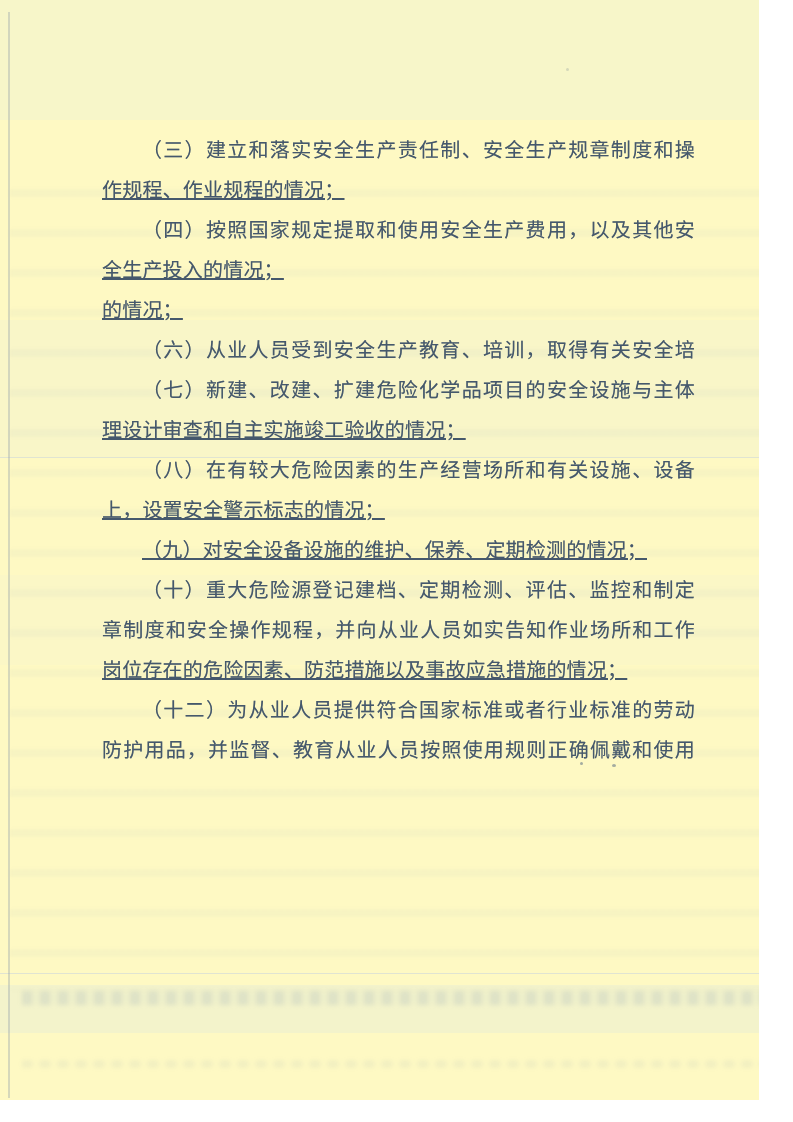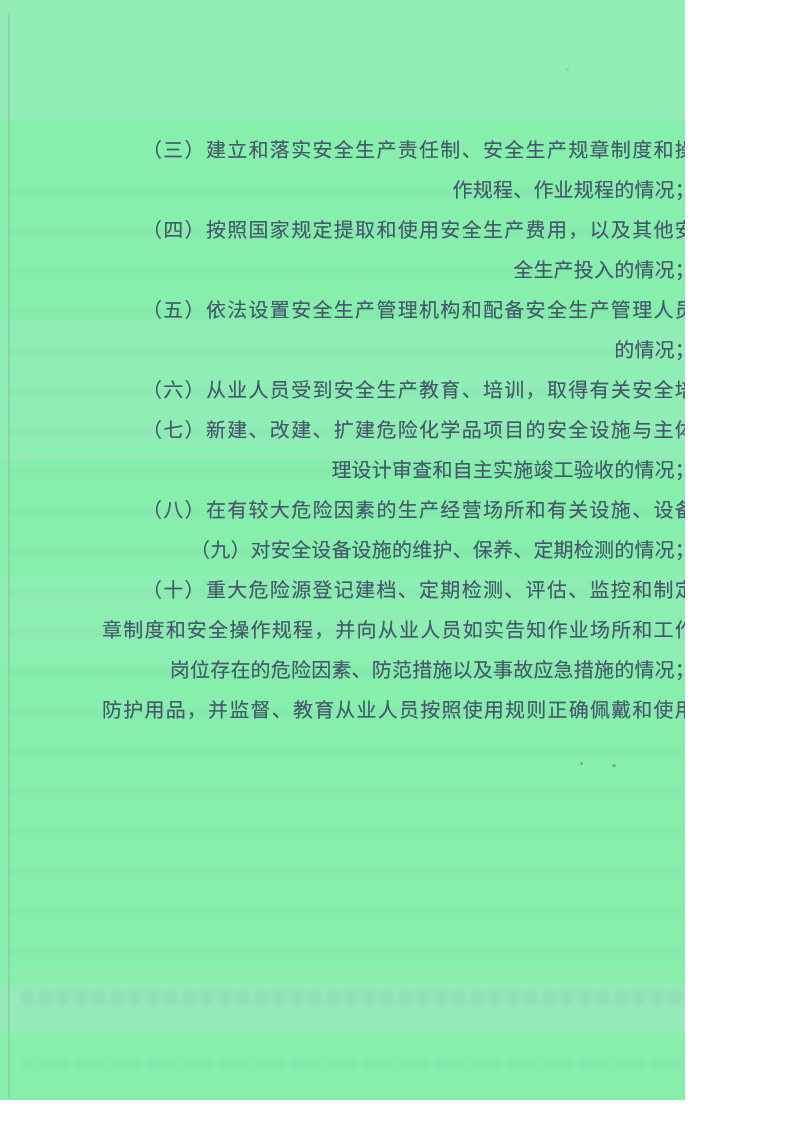--- a/index.html
+++ b/index.html
@@ -1,20 +1,20 @@
 <!DOCTYPE html>
 <html lang="zh-CN"><head>
 <meta charset="utf-8">
 <style>
   html, body { margin: 0; padding: 0; background: #ffffff; }
   .page {
     position: relative;
-    width: 685px;
+    width: 759px;
     height: 1122px;
-    background: #86efac;
+    background: #fef9c3;
     overflow: hidden;
     font-family: "DejaVu Serif", "Liberation Serif", serif;
   }
   
   .band { position: absolute; left: 0; right: 0; pointer-events: none; }
   .band.b1 { top: 0;    height: 120px; background: rgba(214, 228, 238, 0.16); }
   .band.b2 { top: 320px; height: 137px; background: rgba(214, 228, 238, 0.12); }
   .band.b3 { top: 575px; height: 90px;  background: rgba(214, 228, 238, 0.08); }
   .band.b4 { top: 985px; height: 48px;  background: rgba(205, 221, 233, 0.22); }
   
@@ -53,21 +53,21 @@
   .text-block { position: absolute; left: 102px; top: 130px; width: 593px; }
   .ln {
     height: 40px;
     line-height: 40px;
     font-size: 20px;
     color: #45586c;
     letter-spacing: 0.2px;
     text-shadow: 0 0 0.5px rgba(69, 88, 108, 0.45);
   }
   .ln.fill  { text-align: justify; text-align-last: justify; }
-  .ln.short { text-align: right; text-align-last: auto; }
+  .ln.short { text-align: left; text-align-last: auto; text-decoration: underline; }
   .ln.first { text-indent: 40px; }
 </style>
 </head>
 <body>
 
 <div class="page">
 
   <div class="band b1"></div>
   <div class="band b2"></div>
   <div class="band b3"></div>
@@ -79,30 +79,31 @@
   <div class="hairline h2"></div>
 
   <div class="edge-left"></div>
   <div class="edge-right"></div>
 
   <div class="text-block">
     <div class="ln first fill">（三）建立和落实安全生产责任制、安全生产规章制度和操</div>
     <div class="ln short">作规程、作业规程的情况；</div>
     <div class="ln first fill">（四）按照国家规定提取和使用安全生产费用，以及其他安</div>
     <div class="ln short">全生产投入的情况；</div>
-    <div class="ln first fill">（五）依法设置安全生产管理机构和配备安全生产管理人员</div>
     <div class="ln short">的情况；</div>
     <div class="ln first fill">（六）从业人员受到安全生产教育、培训，取得有关安全培</div>
     <div class="ln first fill">（七）新建、改建、扩建危险化学品项目的安全设施与主体</div>
     <div class="ln short">理设计审查和自主实施竣工验收的情况；</div>
     <div class="ln first fill">（八）在有较大危险因素的生产经营场所和有关设施、设备</div>
+    <div class="ln short">上，设置安全警示标志的情况；</div>
     <div class="ln first short">（九）对安全设备设施的维护、保养、定期检测的情况；</div>
     <div class="ln first fill">（十）重大危险源登记建档、定期检测、评估、监控和制定</div>
     <div class="ln fill">章制度和安全操作规程，并向从业人员如实告知作业场所和工作</div>
     <div class="ln short">岗位存在的危险因素、防范措施以及事故应急措施的情况；</div>
+    <div class="ln first fill">（十二）为从业人员提供符合国家标准或者行业标准的劳动</div>
     <div class="ln fill">防护用品，并监督、教育从业人员按照使用规则正确佩戴和使用</div>
   </div>
 
   <div class="speck s1"></div>
   <div class="speck s2"></div>
   <div class="speck s3"></div>
 
   <div class="ghost-band g1"></div>
   <div class="ghost-band g2"></div>
 

